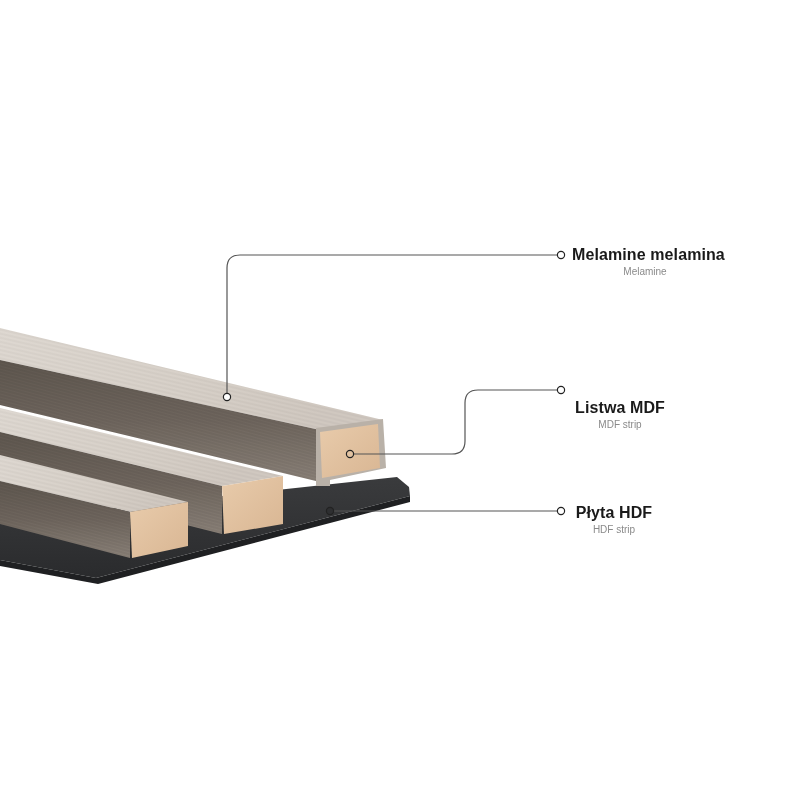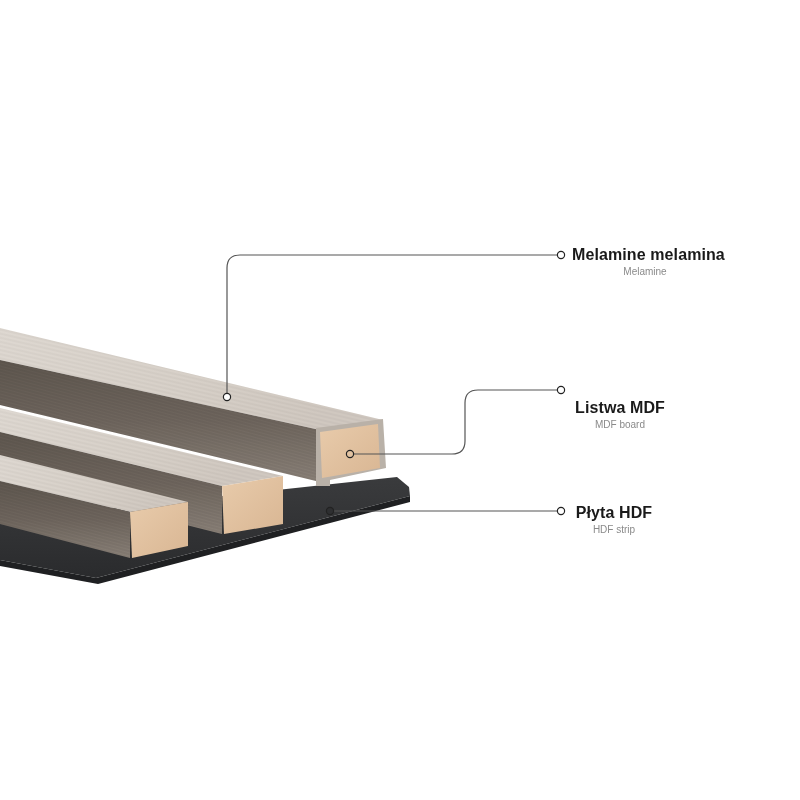--- a/index.html
+++ b/index.html
@@ -93,19 +93,19 @@
   </g>
 </svg>
 
 <div class="label" style="left:572px; top:246px; width:146px;">
   <span class="title">Melamine melamina</span>
   <span class="sub">Melamine</span>
 </div>
 
 <div class="label" style="left:572px; top:375px; width:96px;margin-top:24px;">
   <span class="title">Listwa MDF</span>
-  <span class="sub">MDF board</span>
+  <span class="sub">MDF strip</span>
 </div>
 
 <div class="label" style="left:572px; top:504px; width:84px;">
   <span class="title">Płyta HDF</span>
   <span class="sub">HDF strip</span>
 </div>
 
 </body></html>

